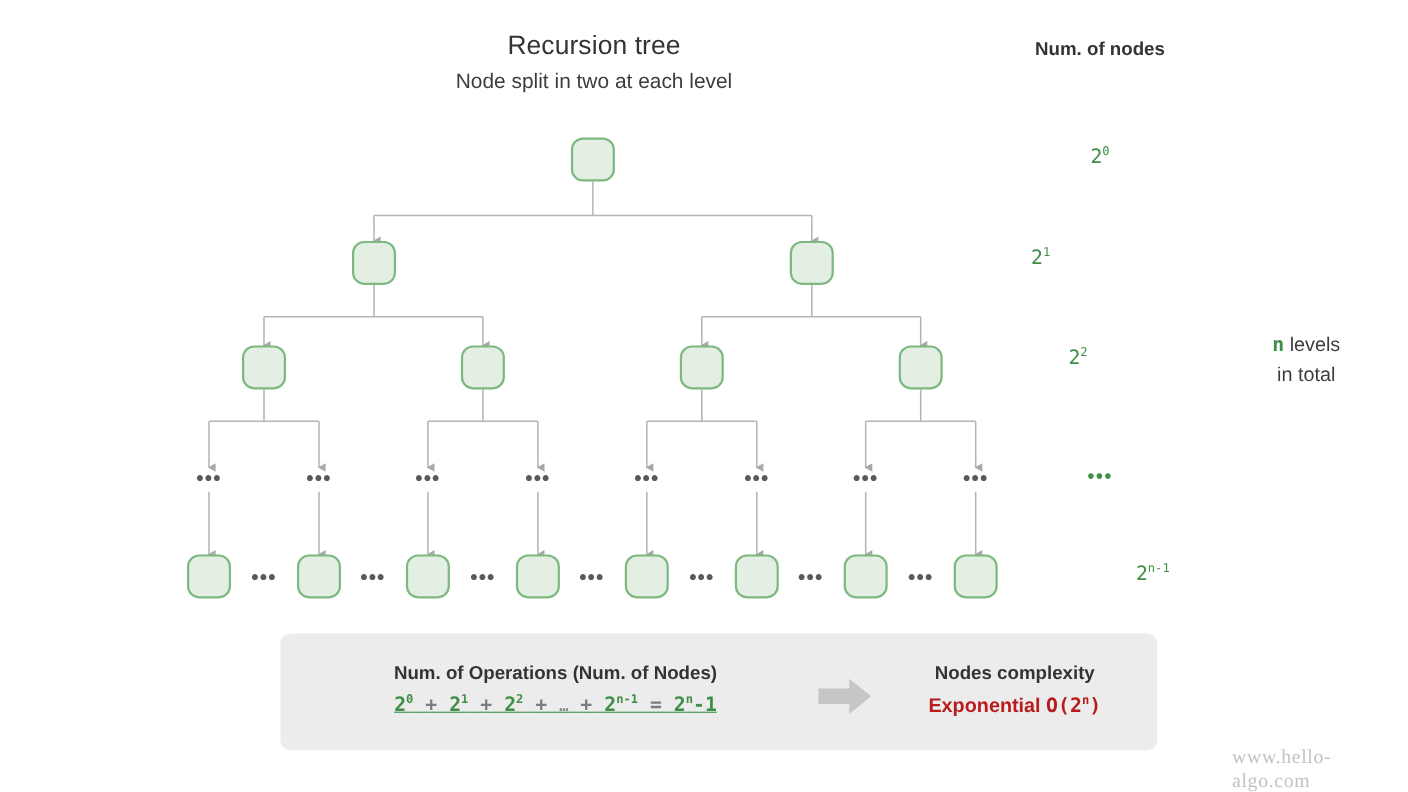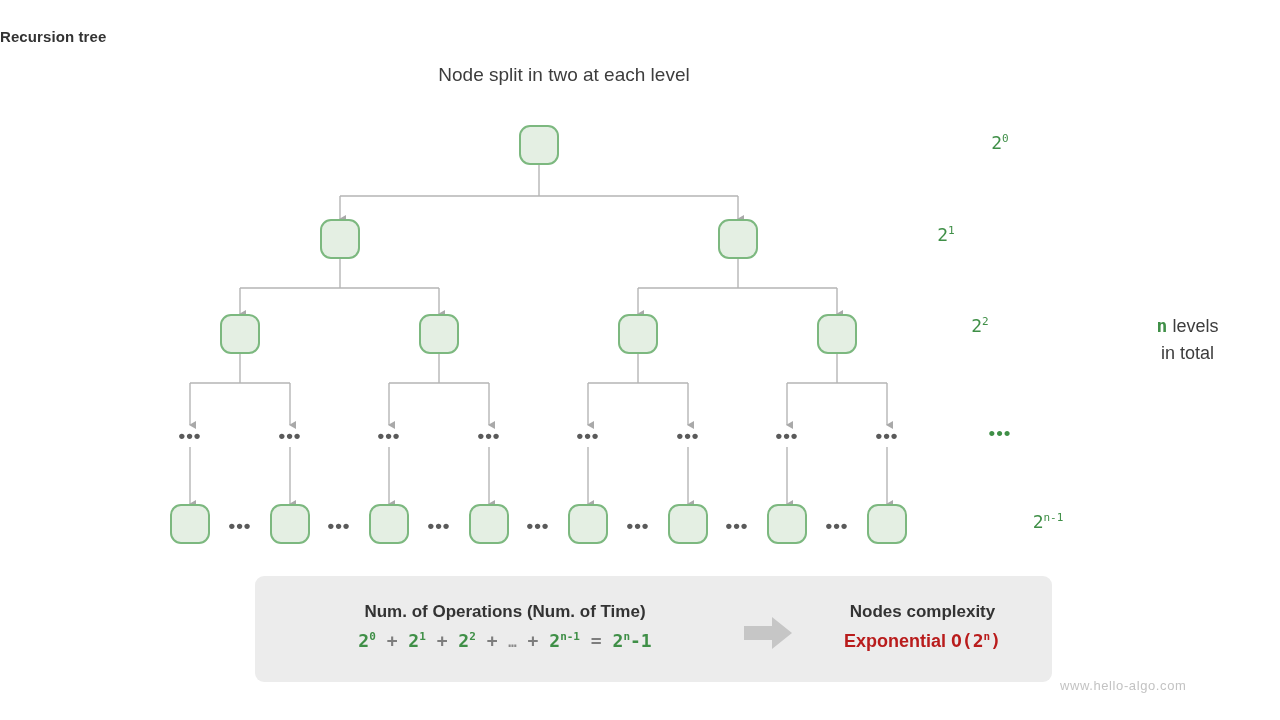--- a/index.html
+++ b/index.html
@@ -13,30 +13,30 @@
     position: relative;
     overflow: hidden;
     font-family: "Liberation Sans", sans-serif;
     color: #3c3c3c;
   }
   .abs { position: absolute; }
 
   
   #title-main {
     left: 0; top: 28px; width: 1080px;
-    font-size: 15px; font-weight: bold;
+    text-align: center;
+    font-size: 24px; font-weight: normal;
     color: #333333;
     letter-spacing: 0.1px;
   }
   #title-sub {
     left: 0; top: 64px; width: 1080px;
     text-align: center;
     font-size: 19px; font-weight: normal;
     color: #3d3d3d;
-    padding-left: 24px;
   }
   #col-head {
     left: 880px; top: 32px; width: 240px;
     text-align: center;
     font-size: 17px; font-weight: bold;
     color: #333333;
     line-height: 25px;
   }
 
   
@@ -88,21 +88,20 @@
   }
 
   
   #brace-wrap { left: 1068px; top: 118px; width: 30px; height: 432px; }
   #brace-note {
     left: 1105px; top: 300px; width: 165px;
     font-size: 18px;
     color: #3d3d3d;
     line-height: 27px;
     text-align: center;
-    margin-top: 12px;
   }
   #brace-note .nvar {
     font-family: "DejaVu Sans Mono", monospace;
     font-weight: bold;
     color: #3f8f47;
     font-size: 18px;
   }
 
   
   #summary-box {
@@ -124,20 +123,21 @@
     line-height: 24px;
     white-space: nowrap;
   }
   .sum-formula {
     font-family: "DejaVu Sans Mono", monospace;
     font-weight: bold;
     font-size: 18px;
     line-height: 34px;
     color: #3f8f47;
     white-space: nowrap;
+    text-decoration: underline;
   }
   .sum-formula .op { color: #7d7d7d; }
   .sum-formula .ell { color: #8a8a8a; font-size: 14px; }
   .sum-formula sup { font-size: 11px; vertical-align: super; line-height: 0; }
   .sum-complexity {
     font-size: 18px;
     font-weight: bold;
     color: #b91c1c;
     line-height: 34px;
     white-space: nowrap;
@@ -146,33 +146,34 @@
     font-family: "DejaVu Sans Mono", monospace;
     font-weight: bold;
     font-size: 18px;
   }
   .sum-complexity .bigo sup { font-size: 11px; vertical-align: super; line-height: 0; }
 
   #flow-arrow { left: 742px; top: 615px; width: 52px; height: 36px; }
 
   
   #watermark {
-    left: 1060px; top: 678px;
-    font-family: Liberation Sans, sans-serif;
-    font-size: 13px;
+    left: 1120px; top: 678px;
+    font-family: Liberation Serif, serif;
+    font-size: 18px;
     color: #c3c3c3;
     letter-spacing: 0.6px;
   }
 </style>
 </head>
 <body>
 
 <div class="abs" id="title-main">Recursion tree</div>
 <div class="abs" id="title-sub">Node split in two at each level</div>
 <div class="abs" id="col-head">
+  <div>Num. of nodes</div>
 </div>
 
 <svg class="abs" id="tree-canvas" viewBox="0 0 1080 570" width="1080" height="570">
   <defs>
     <marker id="arrowhead" markerWidth="9" markerHeight="9" refX="4.5" refY="7.2" orient="auto" markerUnits="userSpaceOnUse">
       <path d="M0.6,1.2 L8.4,1.2 L4.5,8.2 Z" fill="#a9a9a9"></path>
     </marker>
   </defs>
   <g stroke="#b5b5b5" stroke-width="1.4" fill="none">
 
@@ -279,21 +280,21 @@
   <div>
     <span class="nvar">n</span>
     <span>levels</span>
   </div>
   <div>in total</div>
 </div>
 
 <div class="abs" id="summary-box"></div>
 
 <div class="abs" id="summary-left">
-  <div class="sum-head">Num. of Operations (Num. of Time)</div>
+  <div class="sum-head">Num. of Operations (Num. of Nodes)</div>
   <div class="sum-formula">
     <span><span>2</span><sup>0</sup></span>
     <span class="op">+</span>
     <span><span>2</span><sup>1</sup></span>
     <span class="op">+</span>
     <span><span>2</span><sup>2</sup></span>
     <span class="op">+</span>
     <span class="ell">…</span>
     <span class="op">+</span>
     <span><span>2</span><sup>n-1</sup></span>

